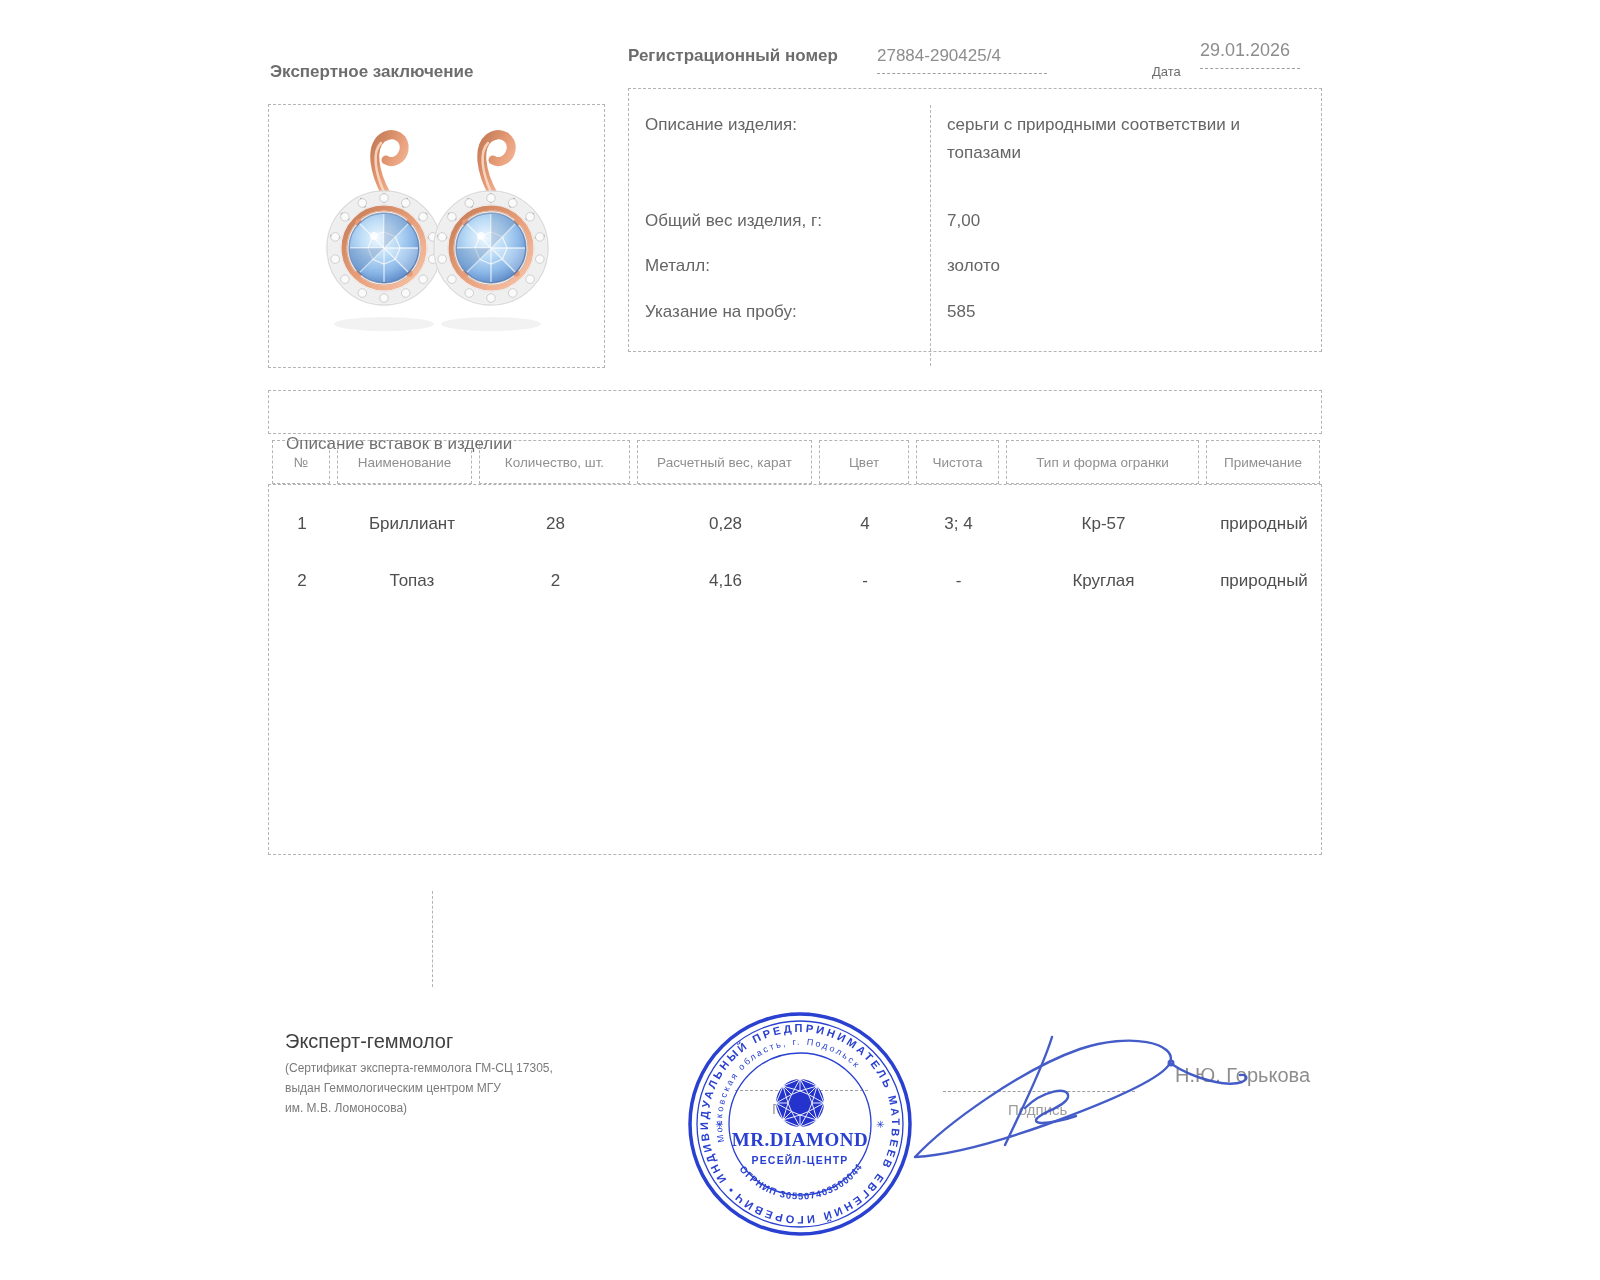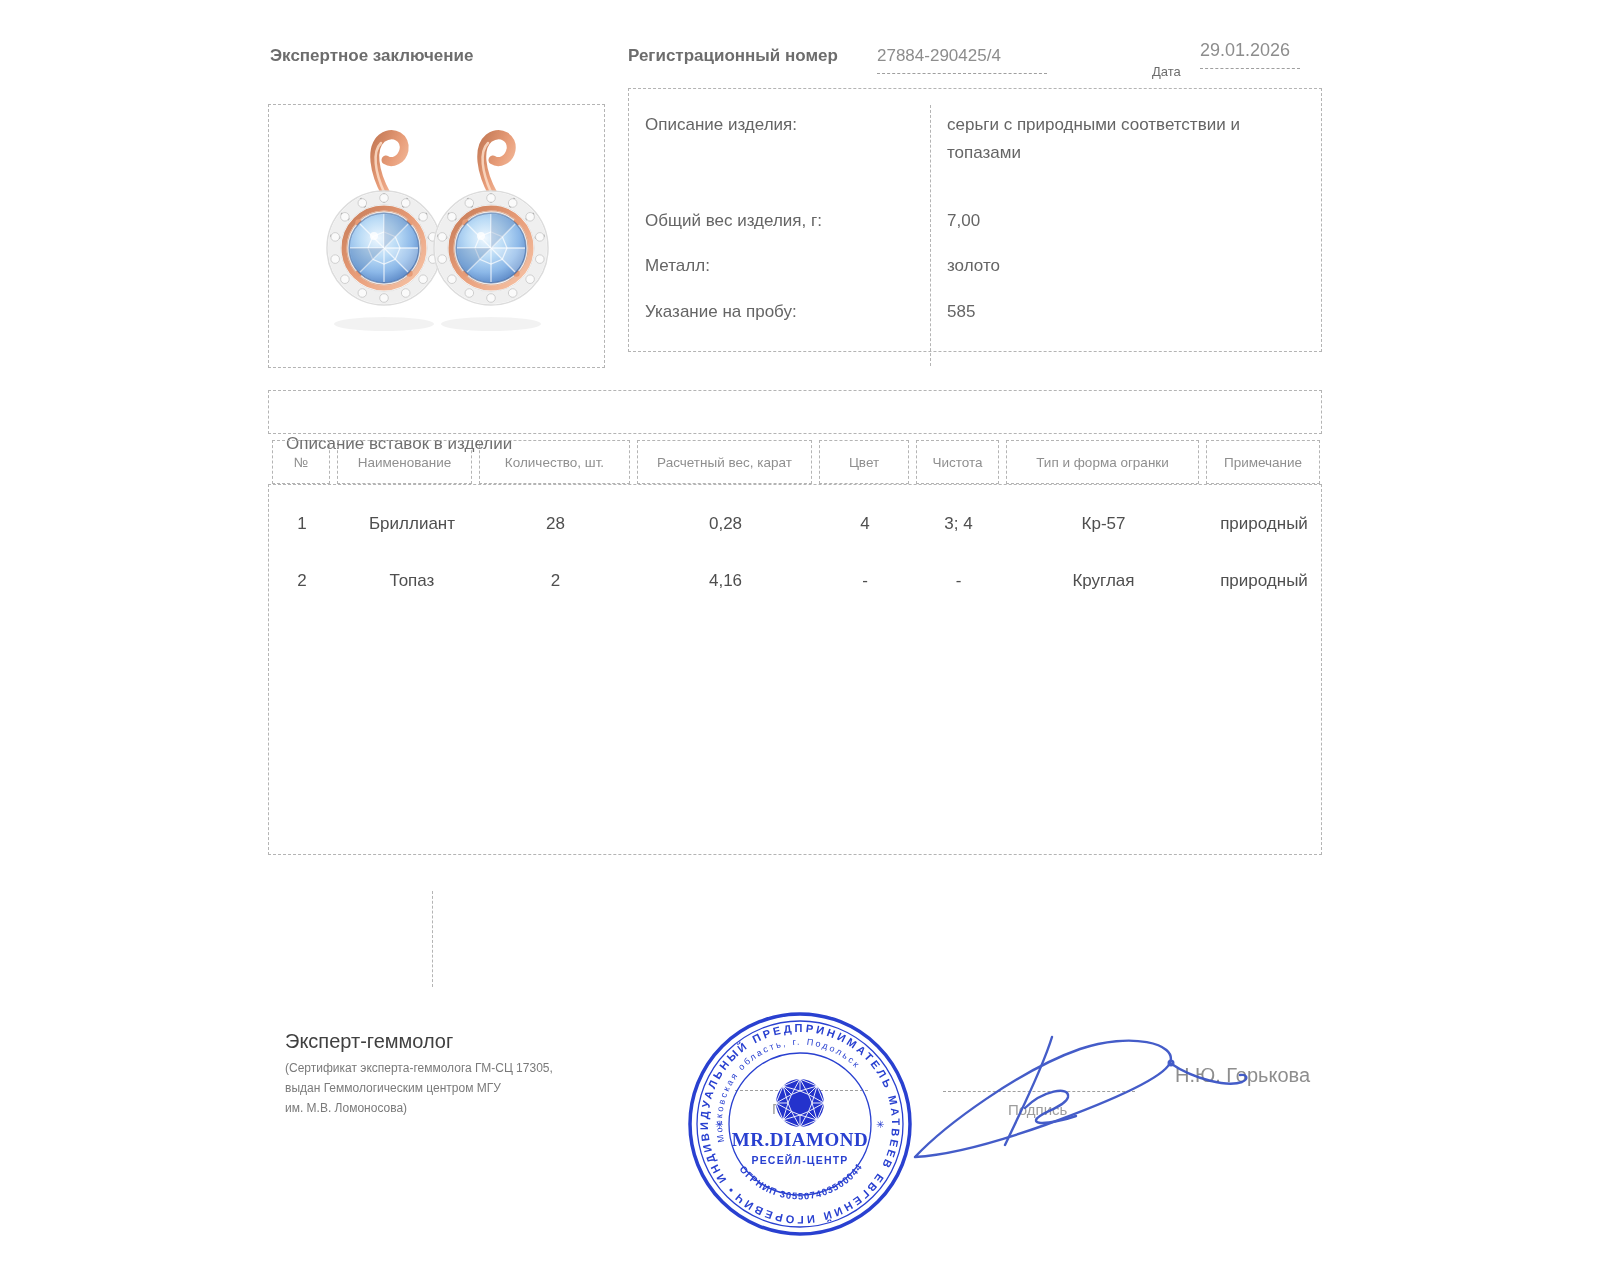--- a/index.html
+++ b/index.html
@@ -2,21 +2,21 @@
 <html><head>
 <meta charset="utf-8">
 <style>
   html,body{margin:0;padding:0;background:#ffffff;}
   .page{
     position:relative;width:1600px;height:1280px;background:#ffffff;overflow:hidden;
     font-family:"Liberation Sans","DejaVu Sans",sans-serif;color:#666;
   }
   .abs{position:absolute;}
   
-  .doc-title{left:270px;top:46px;font-size:17px;font-weight:bold;color:#6d6d6d;}
+  .doc-title{left:270px;top:62px;font-size:17px;font-weight:bold;color:#6d6d6d;}
   .reg-label{left:628px;top:46px;font-size:17px;font-weight:bold;color:#6d6d6d;}
   .reg-value{left:877px;top:46px;font-size:17px;color:#8d8d8d;min-width:170px;
              border-bottom:1px dashed #9f9f9f;padding-bottom:7px;}
   .date-label{left:1152px;top:64px;font-size:13px;font-weight:normal;color:#6d6d6d;}
   .date-value{left:1200px;top:40px;font-size:18px;color:#8d8d8d;min-width:100px;
              border-bottom:1px dashed #9f9f9f;padding-bottom:7px;}
   
   .dash{border:1px dashed #b4b4b4;box-sizing:border-box;}
   .photo-box{left:268px;top:104px;width:337px;height:264px;background:#fff;}
   .desc-box{left:628px;top:88px;width:694px;height:264px;}

